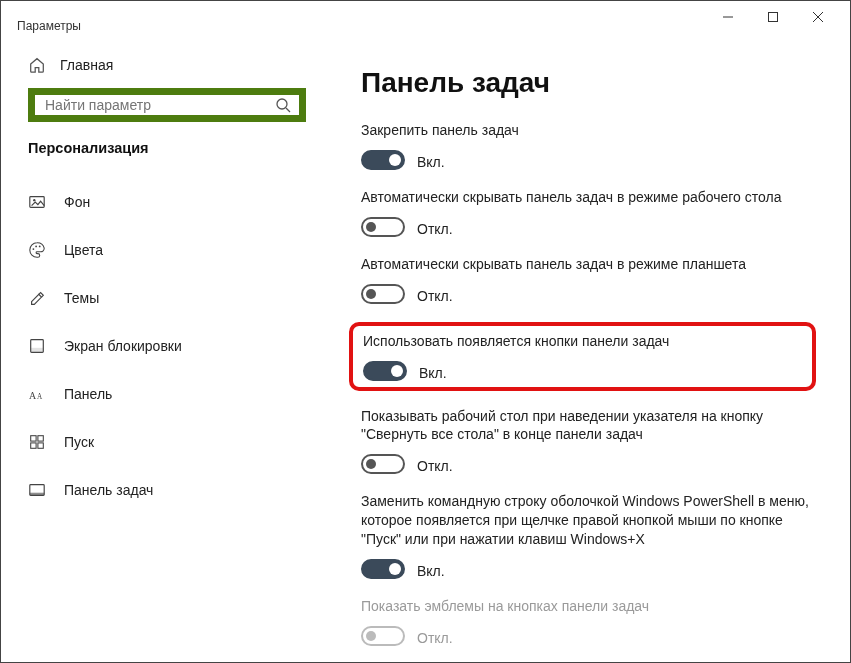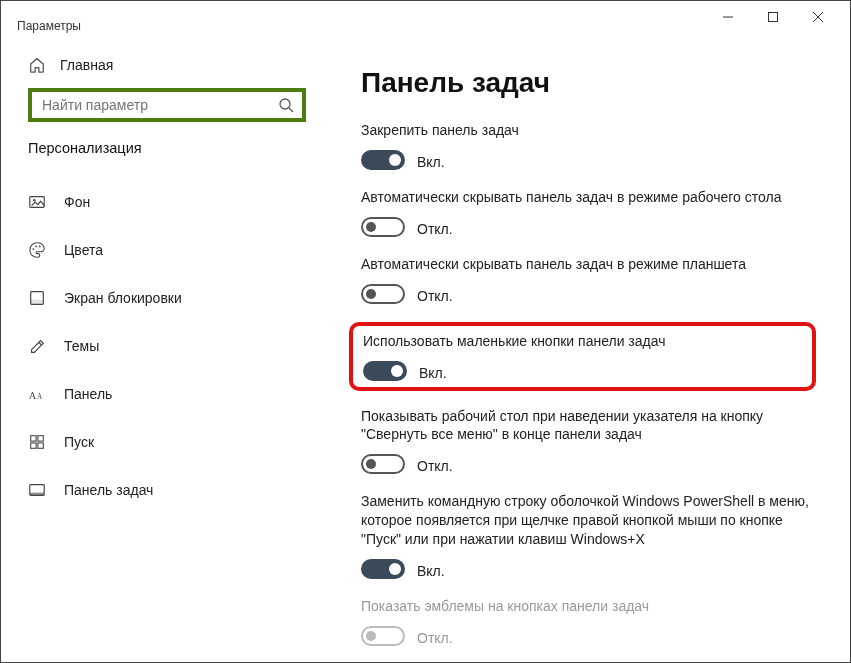--- a/index.html
+++ b/index.html
@@ -44,35 +44,35 @@
     gap: 14px;
     padding: 8px 20px 14px 20px;
     font-size: 14px;
     color: #222;
   }
   .home-row .icon { width: 18px; height: 18px; color: #555; }
   .search-wrap { padding: 0 20px 18px 20px; }
   .search {
     display: flex;
     align-items: center;
-    border: 4px solid #4d7c0f;
+    border: 7px solid #4d7c0f;
     height: 34px;
     padding: 0 8px 0 10px;
   }
   .search input {
     flex: 1;
     border: none;
     outline: none;
     font-size: 14px;
     background: transparent;
   }
   .search .sicon { width: 16px; height: 16px; color: #555; }
   .section-title {
     font-size: 14.5px;
-    font-weight: 400;
+    font-weight: 700;
     padding: 0 20px 22px 20px;
     color: #111;
   }
   .nav { display: flex; flex-direction: column; }
   .nav-item {
     display: flex;
     align-items: center;
     gap: 18px;
     height: 48px;
     padding: 0 20px;
@@ -216,31 +216,31 @@
         <svg class="icon" viewBox="0 0 20 20">
             <path d="M10 2a8 8 0 1 0 0 16h1a2 2 0 0 0 0-4h-1a1 1 0 1 1 0-2h4a4 4 0 0 0 4-4 8 8 0 0 0-8-6z" fill="none" stroke="currentColor" stroke-width="1.2"></path>
             <circle cx="6" cy="9" r="1" fill="currentColor"></circle>
             <circle cx="9" cy="6" r="1" fill="currentColor"></circle>
             <circle cx="13" cy="6" r="1" fill="currentColor"></circle>
           </svg>
         <span>Цвета</span>
       </div>
       <div class="nav-item">
         <svg class="icon" viewBox="0 0 20 20">
+            <path d="M4 14l8-8 3 3-8 8H4v-3z" fill="none" stroke="currentColor" stroke-width="1.3"></path>
+            <path d="M12 6l2-2 3 3-2 2" fill="none" stroke="currentColor" stroke-width="1.3"></path>
+          </svg>
+        <span>Темы</span>
+      </div>
+      <div class="nav-item">
+        <svg class="icon" viewBox="0 0 20 20">
             <rect x="3" y="3" width="14" height="14" rx="1" fill="none" stroke="currentColor" stroke-width="1.3"></rect>
             <rect x="3" y="12" width="14" height="5" fill="currentColor" opacity="0.15"></rect>
           </svg>
         <span>Экран блокировки</span>
-      </div>
-      <div class="nav-item">
-        <svg class="icon" viewBox="0 0 20 20">
-            <path d="M4 14l8-8 3 3-8 8H4v-3z" fill="none" stroke="currentColor" stroke-width="1.3"></path>
-            <path d="M12 6l2-2 3 3-2 2" fill="none" stroke="currentColor" stroke-width="1.3"></path>
-          </svg>
-        <span>Темы</span>
       </div>
       <div class="nav-item">
         <svg class="icon" viewBox="0 0 20 20">
             <text x="1" y="15" font-size="11" font-family="Segoe UI" fill="currentColor">A</text>
             <text x="10" y="15" font-size="8" font-family="Segoe UI" fill="currentColor">A</text>
           </svg>
         <span>Панель</span>
       </div>
       <div class="nav-item">
         <svg class="icon" viewBox="0 0 20 20">
@@ -282,29 +282,29 @@
 
     <div class="setting">
       <div class="setting-label">Автоматически скрывать панель задач в режиме планшета</div>
       <div class="toggle-row">
         <div class="toggle off"></div>
         <span class="toggle-state">Откл.</span>
       </div>
     </div>
 
     <div class="setting highlighted">
-      <div class="setting-label">Использовать маленькие кнопки панели задач</div>
+      <div class="setting-label">Использовать появляется кнопки панели задач</div>
       <div class="toggle-row">
         <div class="toggle on"></div>
         <span class="toggle-state">Вкл.</span>
       </div>
     </div>
 
     <div class="setting">
-      <div class="setting-label">Показывать рабочий стол при наведении указателя на кнопку "Свернуть все меню" в конце панели задач</div>
+      <div class="setting-label">Показывать рабочий стол при наведении указателя на кнопку "Свернуть все стола" в конце панели задач</div>
       <div class="toggle-row">
         <div class="toggle off"></div>
         <span class="toggle-state">Откл.</span>
       </div>
     </div>
 
     <div class="setting">
       <div class="setting-label">Заменить командную строку оболочкой Windows PowerShell в меню, которое появляется при щелчке правой кнопкой мыши по кнопке "Пуск" или при нажатии клавиш Windows+X</div>
       <div class="toggle-row">
         <div class="toggle on"></div>

